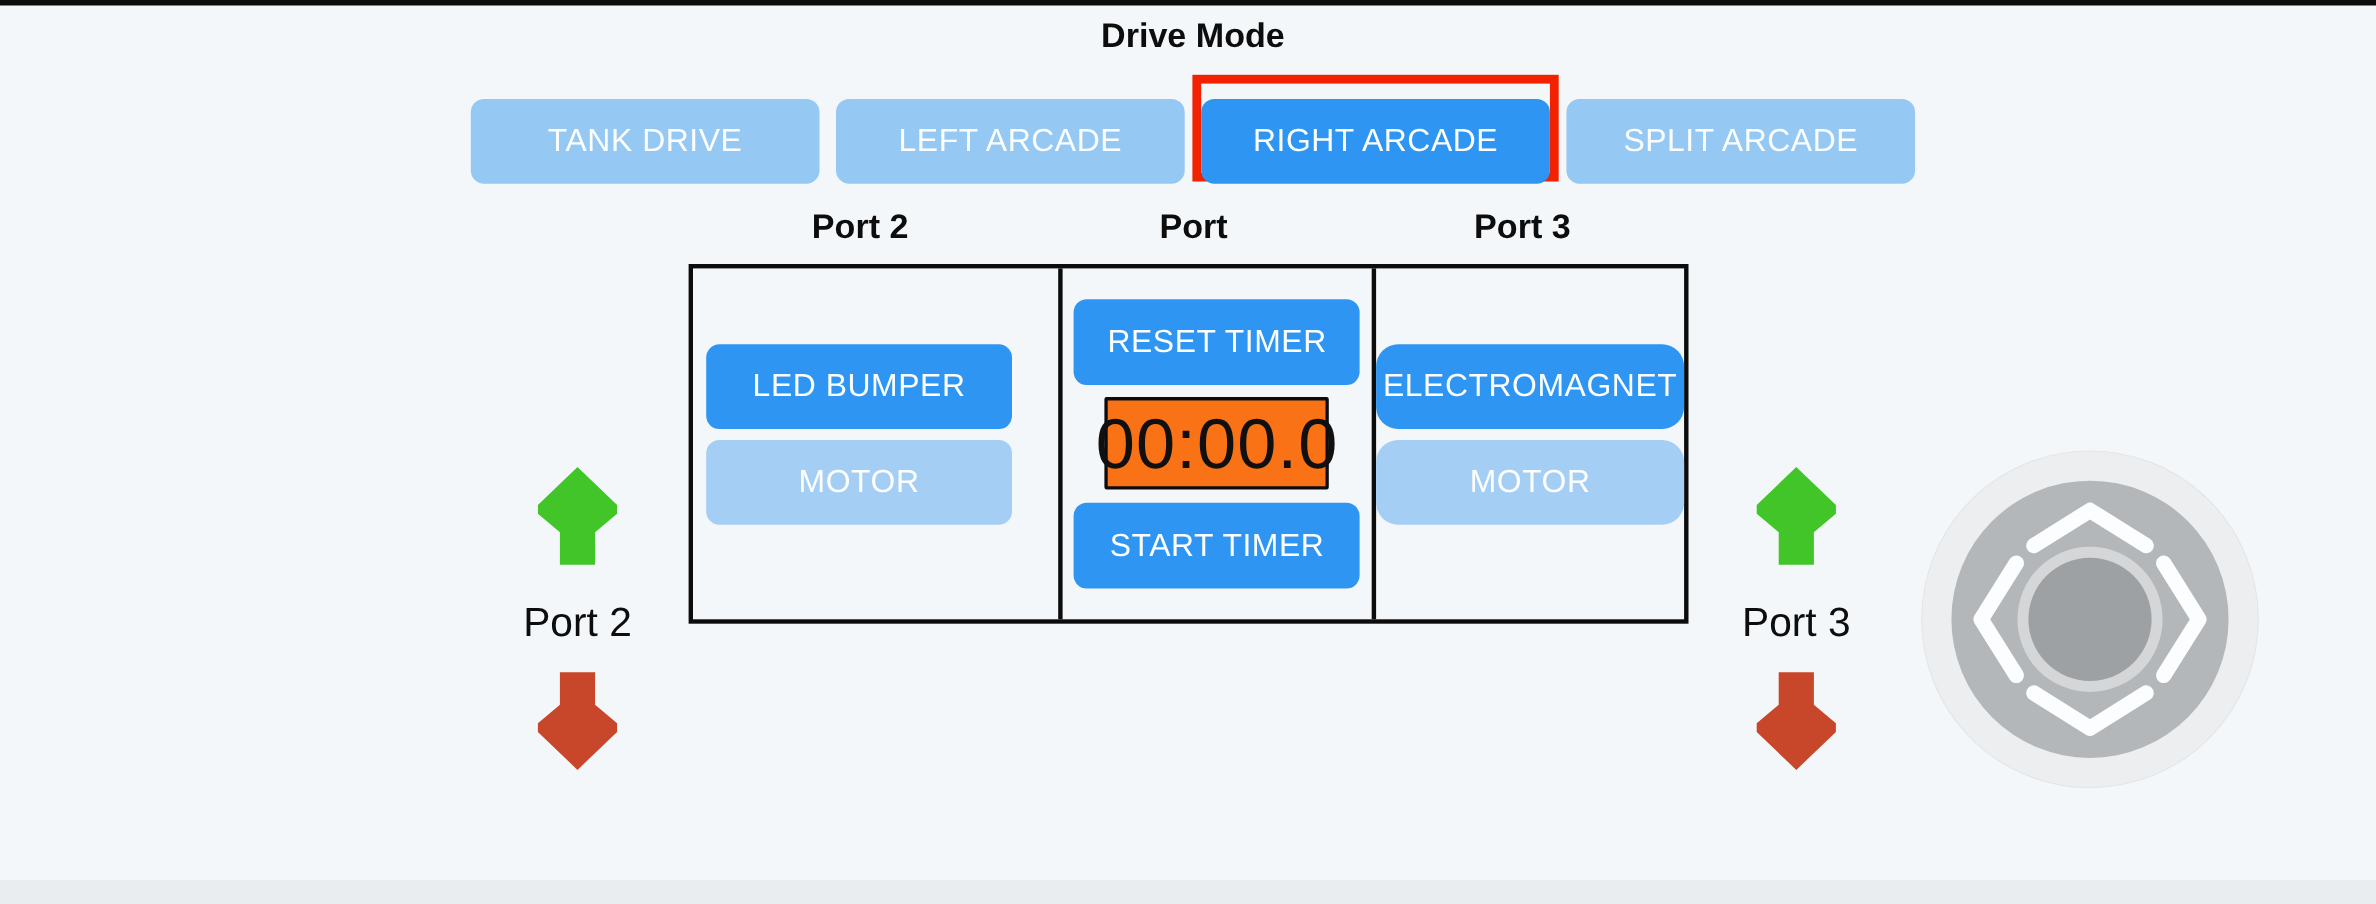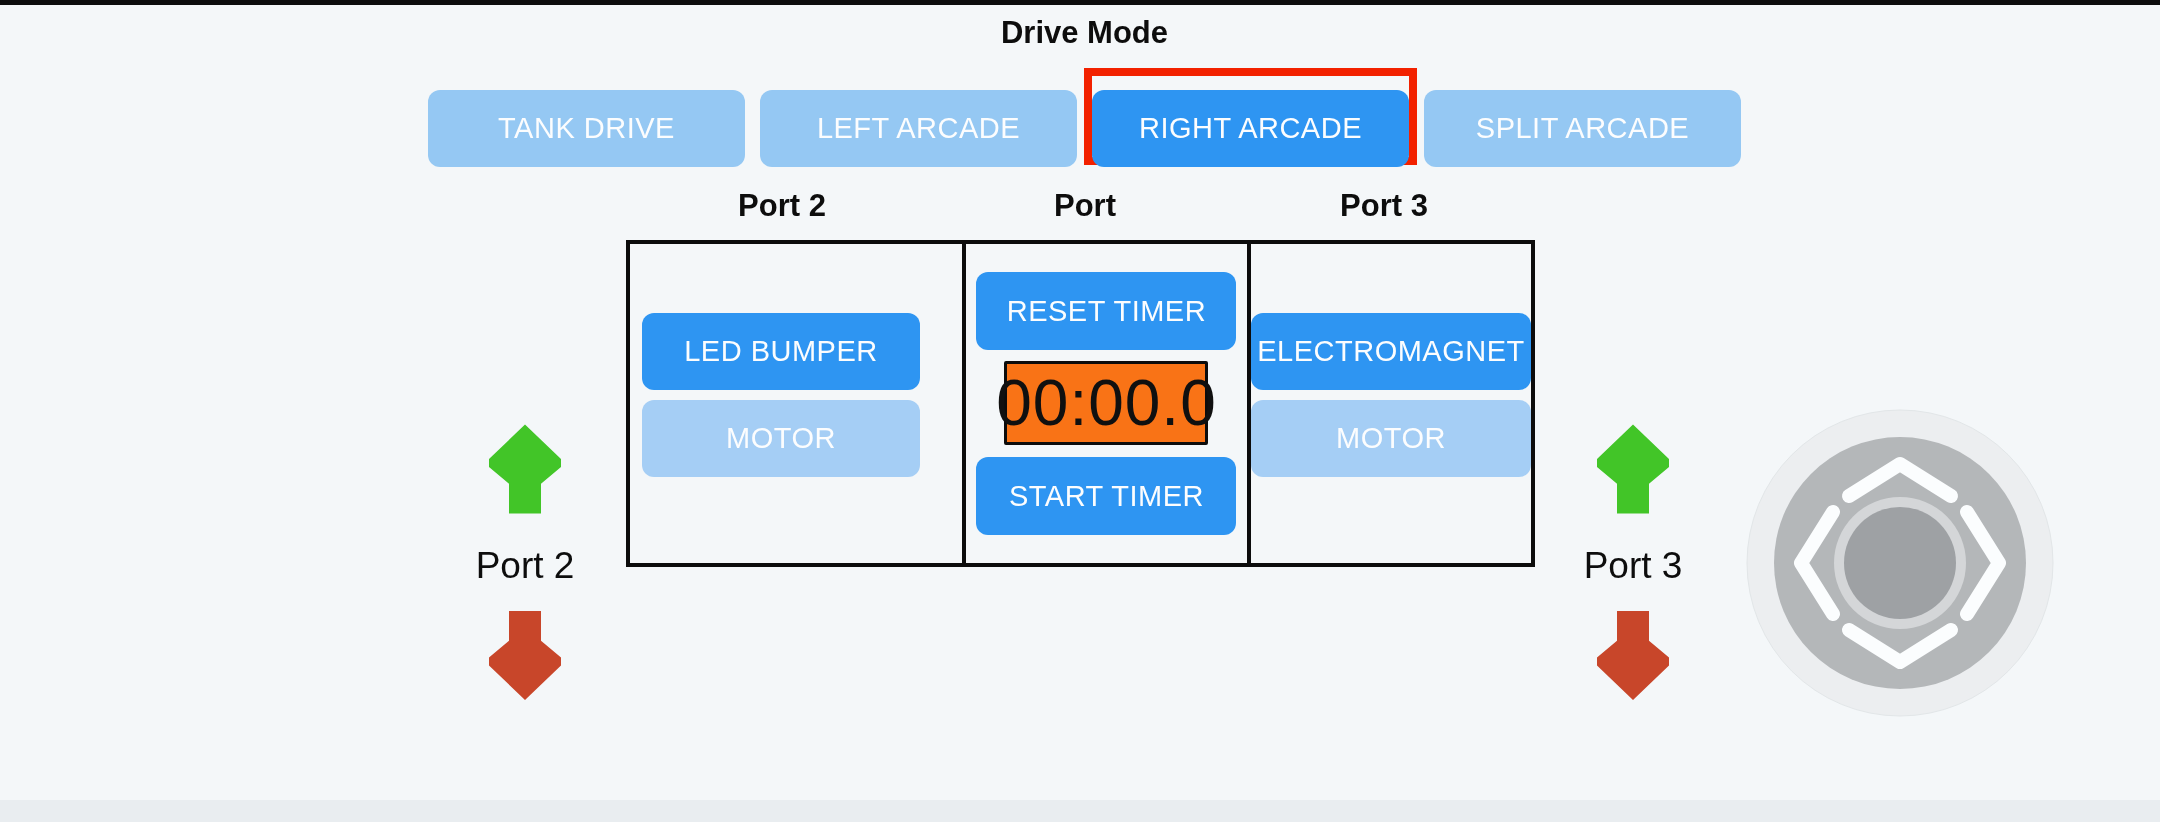--- a/index.html
+++ b/index.html
@@ -78,21 +78,21 @@
     border: none; border-radius: 12px;
     color: #fcfdfe;
     font-family: "Liberation Sans", "DejaVu Sans", sans-serif;
     font-size: 29px; letter-spacing: 0.5px;
     cursor: pointer;
   }
   .dev-on  { background: #2e95f2; }
   .dev-off { background: #a5cef5; }
 
   .col-port2 .dev-btn { width: 278px; height: 77px; }
-  .col-port3 .dev-btn { width: 280px; height: 77px; }
+  .col-port3 .dev-btn { width: 280px; height: 77px; border-radius: 20px; }
   .btn-led, .btn-magnet { margin-top: 69px; }
   .btn-motor { margin-top: 10px; }
 
   .btn-reset, .btn-start {
     width: 260px; height: 78px;
     background: #2e95f2;
   }
   .btn-reset { margin-top: 28px; }
   .btn-start { margin-top: 12px; }
 

